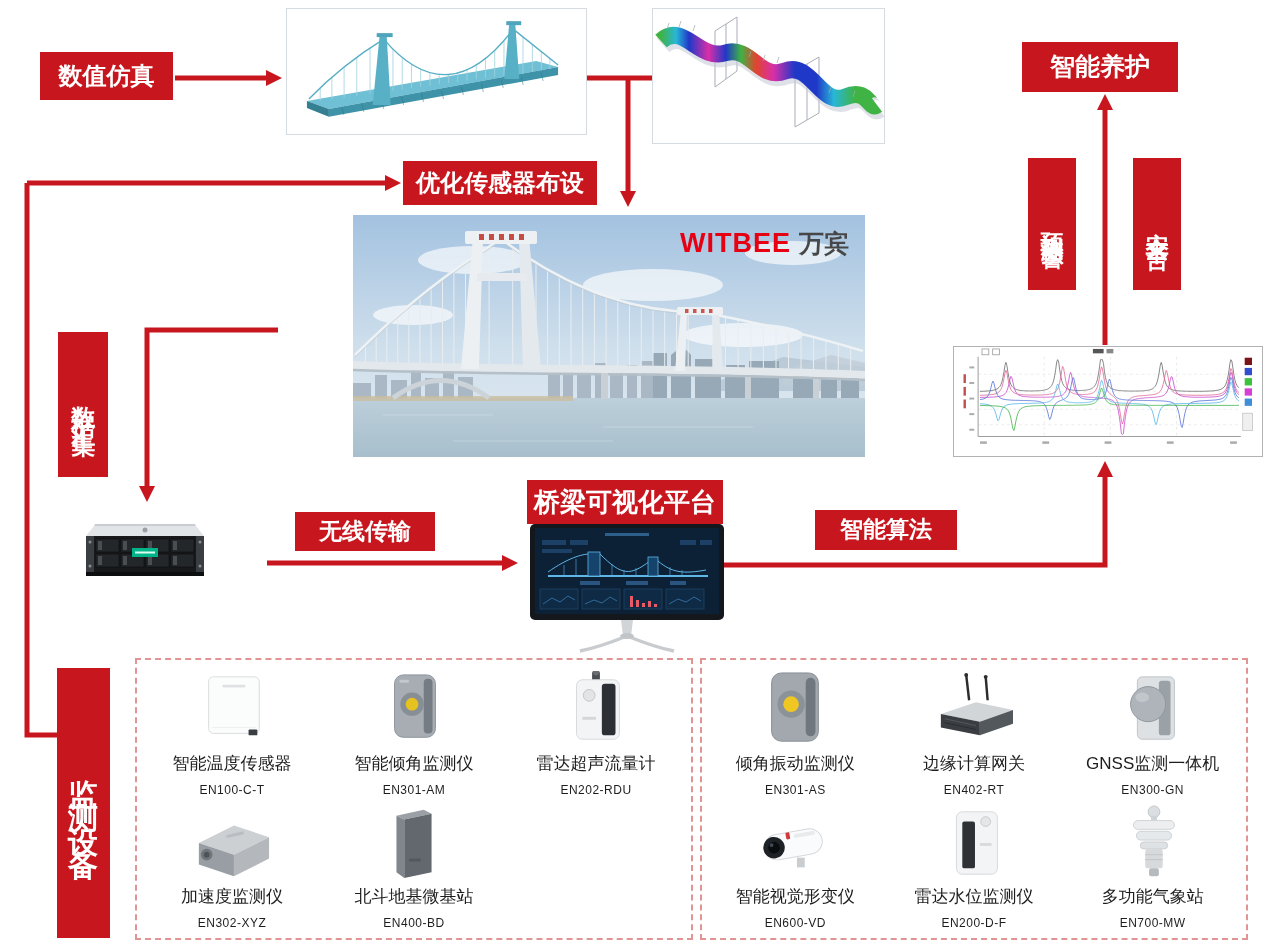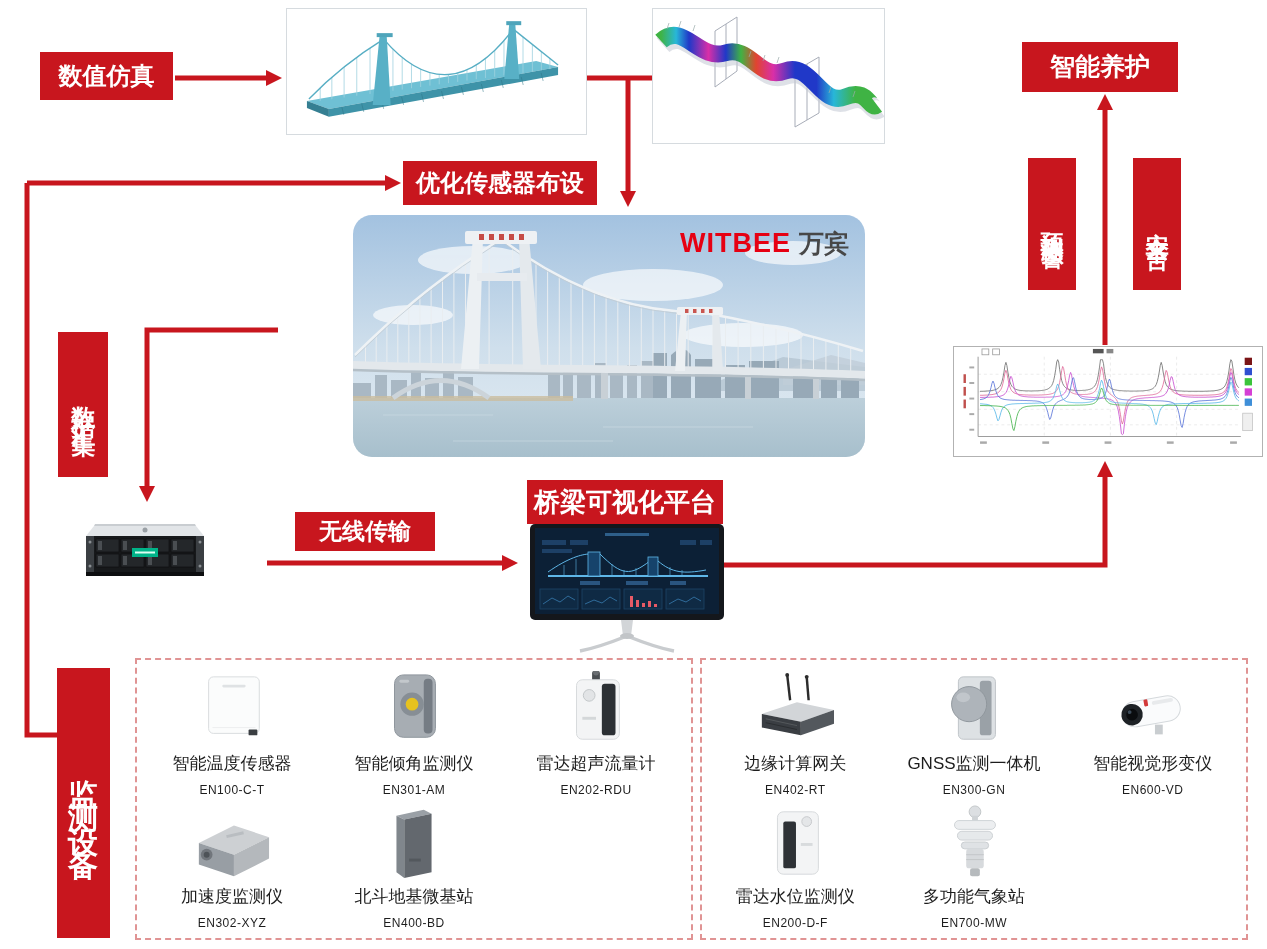--- a/index.html
+++ b/index.html
@@ -3,21 +3,21 @@
 <meta charset="utf-8">
 <style>
   html,body{margin:0;padding:0;background:#fff;}
   #canvas{position:relative;width:1267px;height:949px;background:#fff;overflow:hidden;
           font-family:"Liberation Sans","DejaVu Sans",sans-serif;}
   #connectors{position:absolute;left:0;top:0;pointer-events:none;z-index:1;}
   .redbox{position:absolute;background:#c8161e;color:#fff;display:flex;align-items:center;
           justify-content:center;font-weight:bold;z-index:3;line-height:1.1;}
   .vbox{writing-mode:vertical-rl;text-orientation:upright;}
   .imgframe{position:absolute;background:#fff;border:1px solid #d6dbdf;z-index:2;}
-  .photo{position:absolute;z-index:2;overflow:hidden;border-radius:19px;}
+  .photo{position:absolute;z-index:2;overflow:hidden;}
   .logo{position:absolute;top:12px;right:16px;z-index:4;white-space:nowrap;}
   .logo .en{color:#e60012;font-weight:800;font-size:27px;letter-spacing:1px;font-style:normal;}
   .logo .cn{color:#474747;font-weight:700;font-size:25px;margin-left:8px;}
   .dashed{position:absolute;border:2px dashed #e09494;z-index:2;display:grid;
           grid-template-columns:repeat(3,1fr);grid-template-rows:1fr 1fr;padding:6px 4px;box-sizing:border-box;}
   .cell{display:flex;flex-direction:column;align-items:center;justify-content:flex-end;padding-bottom:2px;}
   .dev-fig{width:120px;height:78px;flex:0 0 auto;}
   .dev-name{font-size:17px;color:#1d1d1d;margin-top:3px;}
   .dev-model{font-size:12px;color:#1d1d1d;margin-top:8px;letter-spacing:.5px;}
   .abs{position:absolute;z-index:2;}
@@ -51,20 +51,21 @@
   </svg>
 
   <div class="redbox" style="left:403px;top:161px;width:194px;height:44px;font-size:24px;">优化传感器布设</div>
   <div class="redbox" style="left:40px;top:52px;width:133px;height:48px;font-size:24px;">数值仿真</div>
   <div class="redbox" style="left:1022px;top:42px;width:156px;height:50px;font-size:25px;">智能养护</div>
   <div class="redbox vbox" style="left:1028px;top:158px;width:48px;height:132px;font-size:23px;letter-spacing:5px;">预测预警</div>
   <div class="redbox vbox" style="left:1133px;top:158px;width:48px;height:132px;font-size:23px;letter-spacing:5px;">安全平台</div>
   <div class="redbox vbox" style="left:58px;top:332px;width:50px;height:145px;font-size:24px;letter-spacing:9px;">数据汇集</div>
   <div class="redbox" style="left:295px;top:512px;width:140px;height:39px;font-size:23px;">无线传输</div>
   <div class="redbox" style="left:527px;top:480px;width:196px;height:44px;font-size:26px;">桥梁可视化平台</div>
+  <div class="redbox" style="left:815px;top:510px;width:142px;height:40px;font-size:23px;">智能算法</div>
   <div class="redbox vbox" style="left:57px;top:668px;width:53px;height:270px;font-size:30px;letter-spacing:24px;">监测设备</div>
 
   <div class="imgframe" style="left:286px;top:8px;width:299px;height:125px;">
     <svg width="299" height="125" viewBox="0 0 300 125">
       <polygon points="20,92 250,52 272,58 42,100" fill="#6fc0d4"></polygon>
       <polygon points="42,100 272,58 272,66 42,108" fill="#3e93a8"></polygon>
       <polygon points="20,92 42,100 42,108 20,99" fill="#357f92"></polygon>
       <g stroke="#2e7487" stroke-width="1" opacity=".5">
         <line x1="55" y1="98" x2="57" y2="106"></line>
           <line x1="75" y1="95" x2="77" y2="103"></line>
@@ -510,20 +511,32 @@
       </div>
       <div class="dev-name">北斗地基微基站</div>
       <div class="dev-model">EN400-BD</div>
     </div>
   </div>
 
   <div class="dashed" style="left:700px;top:658px;width:548px;height:282px;">
     <div class="cell">
       <div class="dev-fig">
         <svg width="120" height="78" viewBox="0 0 120 80">
+            <rect x="36" y="2" width="48" height="70" rx="10" fill="#a2a8ae" stroke="#878e95"></rect>
+            <rect x="71" y="7" width="10" height="60" rx="5" fill="#70777f"></rect>
+            <circle cx="56" cy="34" r="14" fill="#8b9298"></circle>
+            <circle cx="56" cy="34" r="8" fill="#f0c722"></circle>
+          </svg>
+      </div>
+      <div class="dev-name">倾角振动监测仪</div>
+      <div class="dev-model">EN301-AS</div>
+    </div>
+    <div class="cell">
+      <div class="dev-fig">
+        <svg width="120" height="78" viewBox="0 0 120 80">
             <line x1="55" y1="30" x2="52" y2="4" stroke="#2c2c2c" stroke-width="2.5"></line>
             <line x1="74" y1="30" x2="72" y2="6" stroke="#2c2c2c" stroke-width="2.5"></line>
             <circle cx="52" cy="4" r="2" fill="#2c2c2c"></circle>
             <circle cx="72" cy="6" r="2" fill="#2c2c2c"></circle>
             <polygon points="26,44 62,32 100,40 66,52" fill="#d2d5d8"></polygon>
             <polygon points="26,44 66,52 66,66 26,58" fill="#3a3e43"></polygon>
             <polygon points="66,52 100,40 100,54 66,66" fill="#53585d"></polygon>
             <line x1="30" y1="49" x2="62" y2="56" stroke="#54585c"></line>
             <line x1="30" y1="53" x2="62" y2="60" stroke="#2a2d30"></line>
           </svg>

